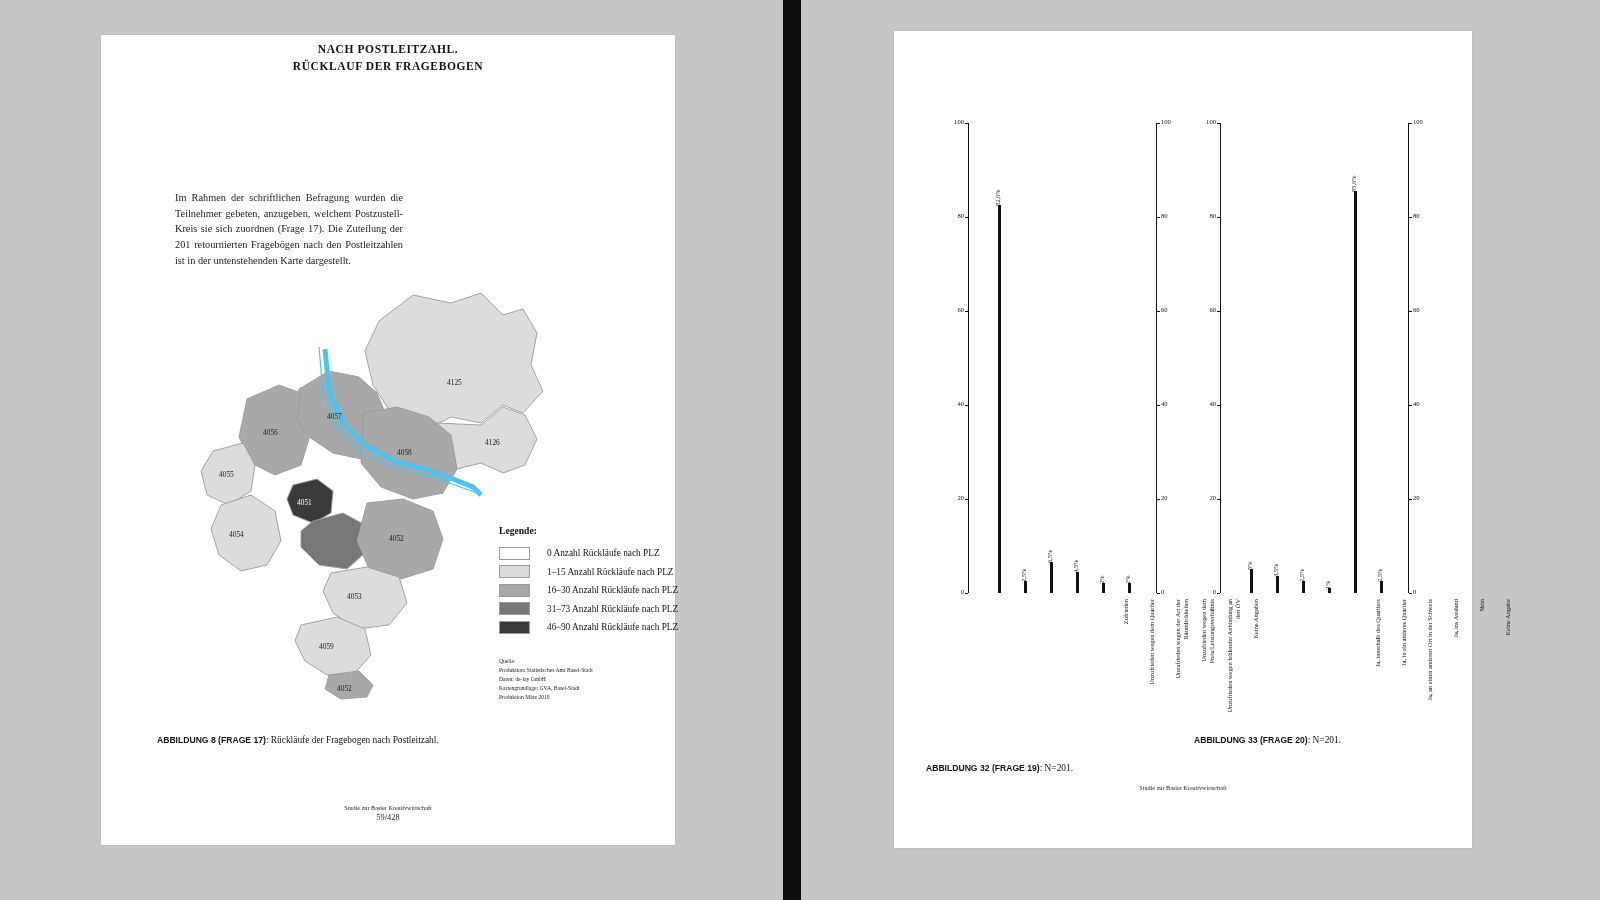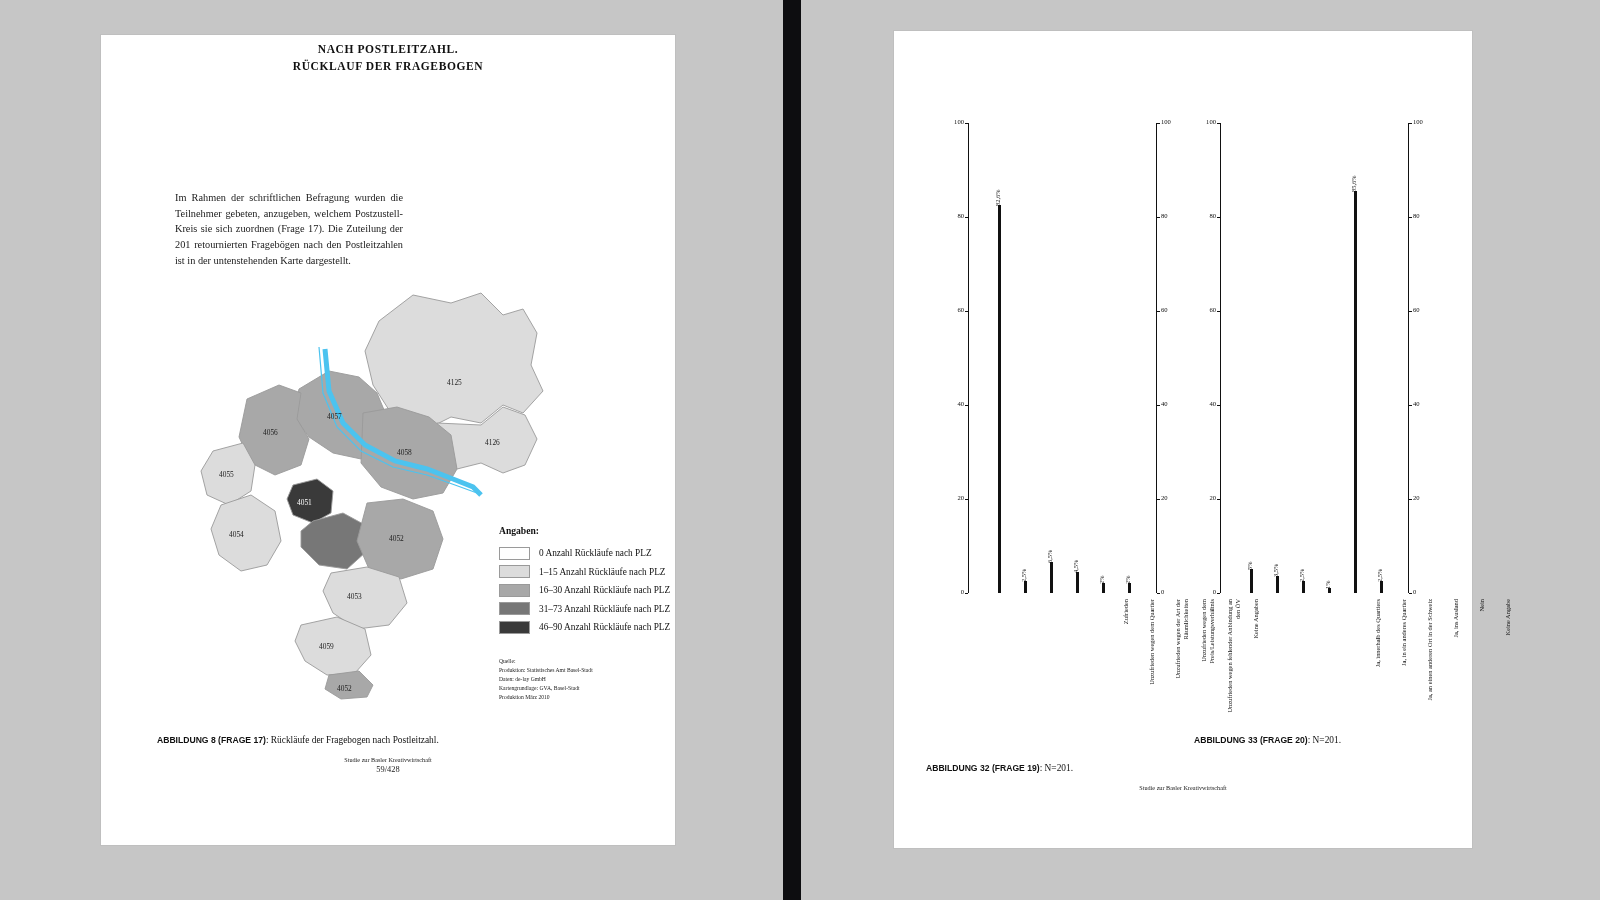--- a/index.html
+++ b/index.html
@@ -46,21 +46,21 @@
   .plz-label { font-size: 7.4px; fill: #222; font-family: "Liberation Serif", serif; }
   .plz-label-white { font-size: 7.4px; fill: #ffffff; font-family: "Liberation Serif", serif; }
 
   
   .legend { position: absolute; left: 398px; top: 490px; width: 190px; }
   .legend-title { font-size: 9.6px; font-weight: bold; color: #111; margin-bottom: 8px; }
   .legend-row { display: flex; align-items: center; height: 18.5px; }
   .legend-swatch {
     width: 31px; height: 13px; border: 0.7px solid #9a9a9a; margin-right: 9px; flex: 0 0 auto;
   }
-  .legend-label { font-size: 9.3px; color: #111; white-space: nowrap; }
+  .legend-label { font-size: 9.3px; color: #111; white-space: nowrap; margin-left: 8px; }
 
   .source {
     position: absolute; left: 398px; top: 622px; width: 200px;
     font-size: 5.6px; line-height: 1.62; color: #222;
   }
 
   .figcaption {
     position: absolute; font-size: 9.4px; color: #111;
   }
   .figcaption b { font-weight: bold; font-family: "Liberation Sans", sans-serif; font-size: 8.6px; }
@@ -162,21 +162,21 @@
         <text class="plz-label-white" x="146" y="232">4051</text>
         <text class="plz-label" x="78" y="264">4054</text>
         <text class="plz-label" x="238" y="268">4052</text>
         <text class="plz-label" x="196" y="326">4053</text>
         <text class="plz-label" x="168" y="376">4059</text>
         <text class="plz-label" x="186" y="418">4052</text>
       </svg>
     </div>
 
     <div class="legend">
-      <div class="legend-title">Angaben:</div>
+      <div class="legend-title">Legende:</div>
 
       <div class="legend-row">
         <div class="legend-swatch" style="background:#ffffff"></div>
         <div class="legend-label">0 Anzahl Rückläufe nach PLZ</div>
       </div>
       <div class="legend-row">
         <div class="legend-swatch" style="background:#dcdcdc"></div>
         <div class="legend-label">1–15 Anzahl Rückläufe nach PLZ</div>
       </div>
       <div class="legend-row">
@@ -196,21 +196,21 @@
     <div class="source" style="white-space:pre-line">Quelle:
 Produktion: Statistisches Amt Basel-Stadt
 Daten: de-lay GmbH
 Kartengrundlage: GVA, Basel-Stadt
 Produktion März 2010</div>
 
     <div class="figcaption cap-left">
       <b>ABBILDUNG 8 (FRAGE 17)</b><span>: Rückläufe der Fragebogen nach Postleitzahl.</span>
     </div>
 
-    <div class="footer" style="top: 720px">
+    <div class="footer" style="top: 768px">
       <div>Studie zur Basler Kreativwirtschaft</div>
       <div class="pg">59/428</div>
     </div>
   </div>
 
   <div class="page page-right">
     <div class="charts">
 
       <div class="chart-block chart-1">
 

